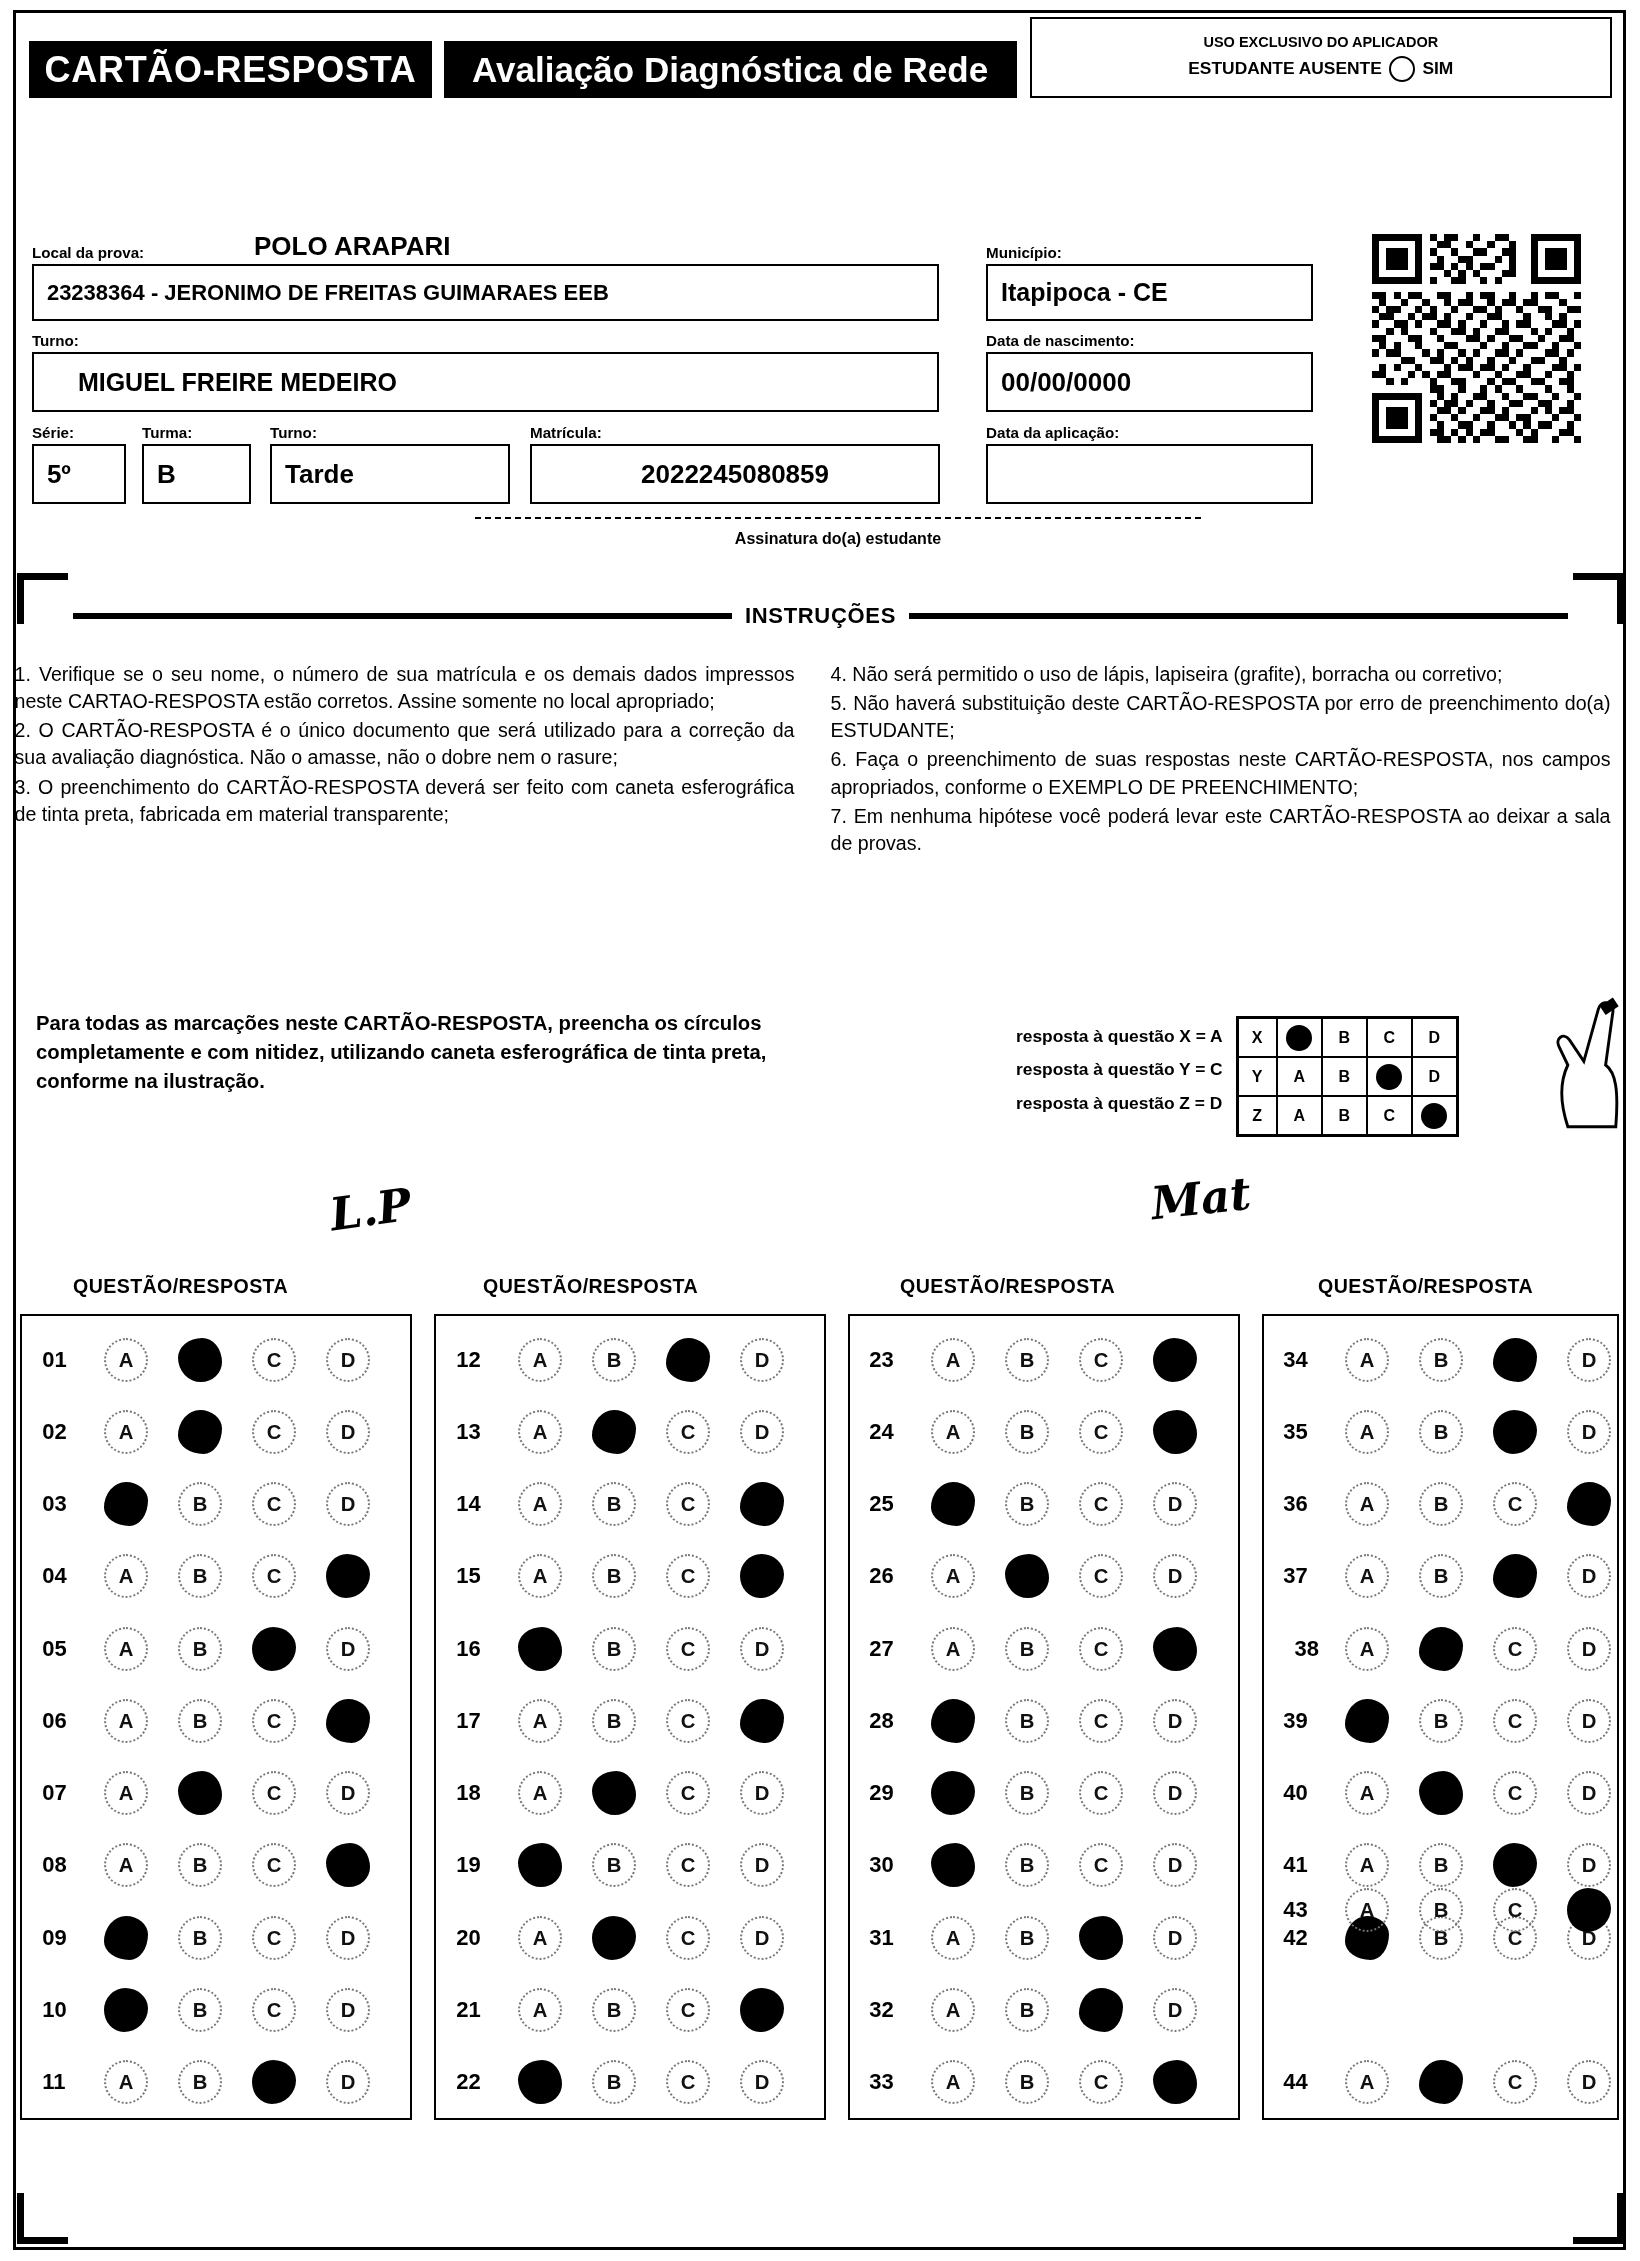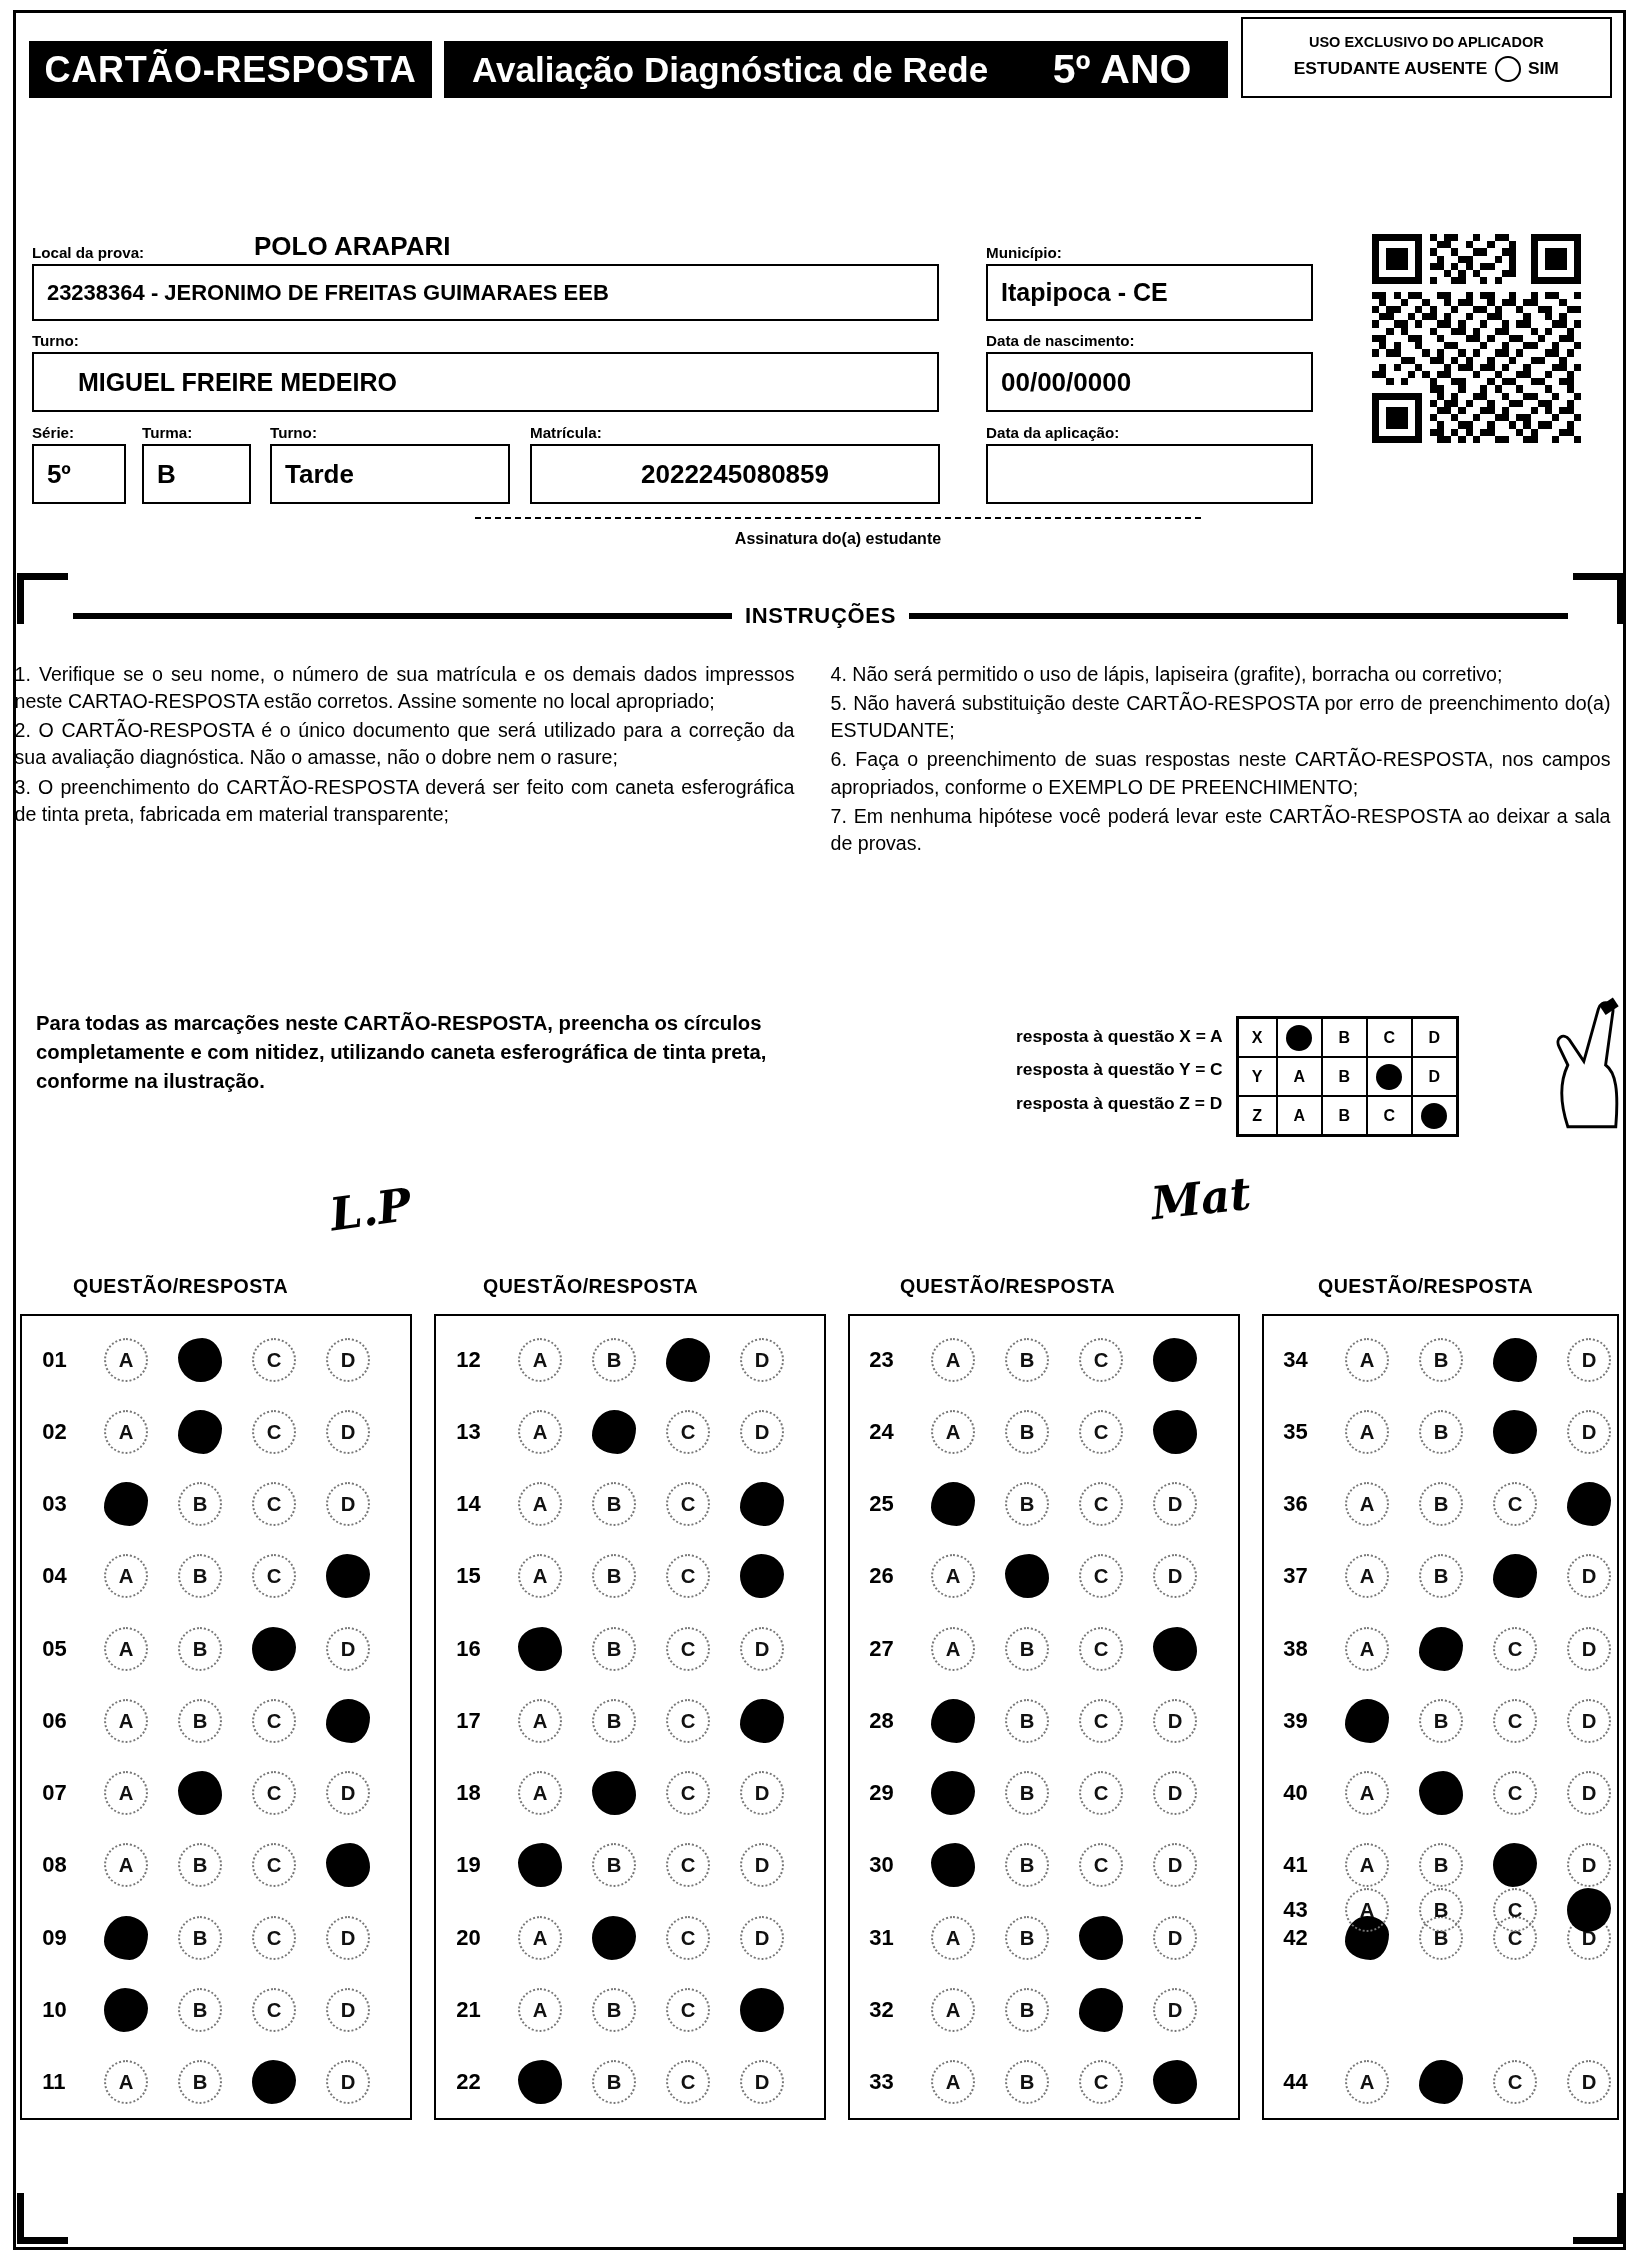--- a/index.html
+++ b/index.html
@@ -291,21 +291,20 @@
 </head>
 <body>
 
 <div class="sheet">
   <div class="outer-frame"></div>
 
   <div class="header">
     <div class="hdr-black hdr-cartao">CARTÃO-RESPOSTA</div>
     <div class="hdr-gap"></div>
     <div class="hdr-black hdr-aval">Avaliação Diagnóstica de Rede</div>
-    <div class="hdr-black hdr-ano">5º ANO</div>
     <div class="hdr-right">
       <div class="uso">USO EXCLUSIVO DO APLICADOR</div>
       <div class="aus">
         <span>ESTUDANTE AUSENTE</span>
         <span class="bubble-sm"></span>
         <span>SIM</span>
       </div>
     </div>
   </div>
 
@@ -1193,21 +1192,21 @@
         <div class="opt">
           <div class="circ">B</div>
         </div>
         <div class="opt filled">
           <div class="circ blobC">C</div>
         </div>
         <div class="opt">
           <div class="circ">D</div>
         </div>
       </div>
-      <div class="qrow" style="left: 1276px; top: 1625px;">
+      <div class="qrow" style="left: 1276px; top: 1625px; text-align: center;">
         <div class="qnum">38</div>
         <div class="opt">
           <div class="circ">A</div>
         </div>
         <div class="opt filled">
           <div class="circ blobC">B</div>
         </div>
         <div class="opt">
           <div class="circ">C</div>
         </div>

